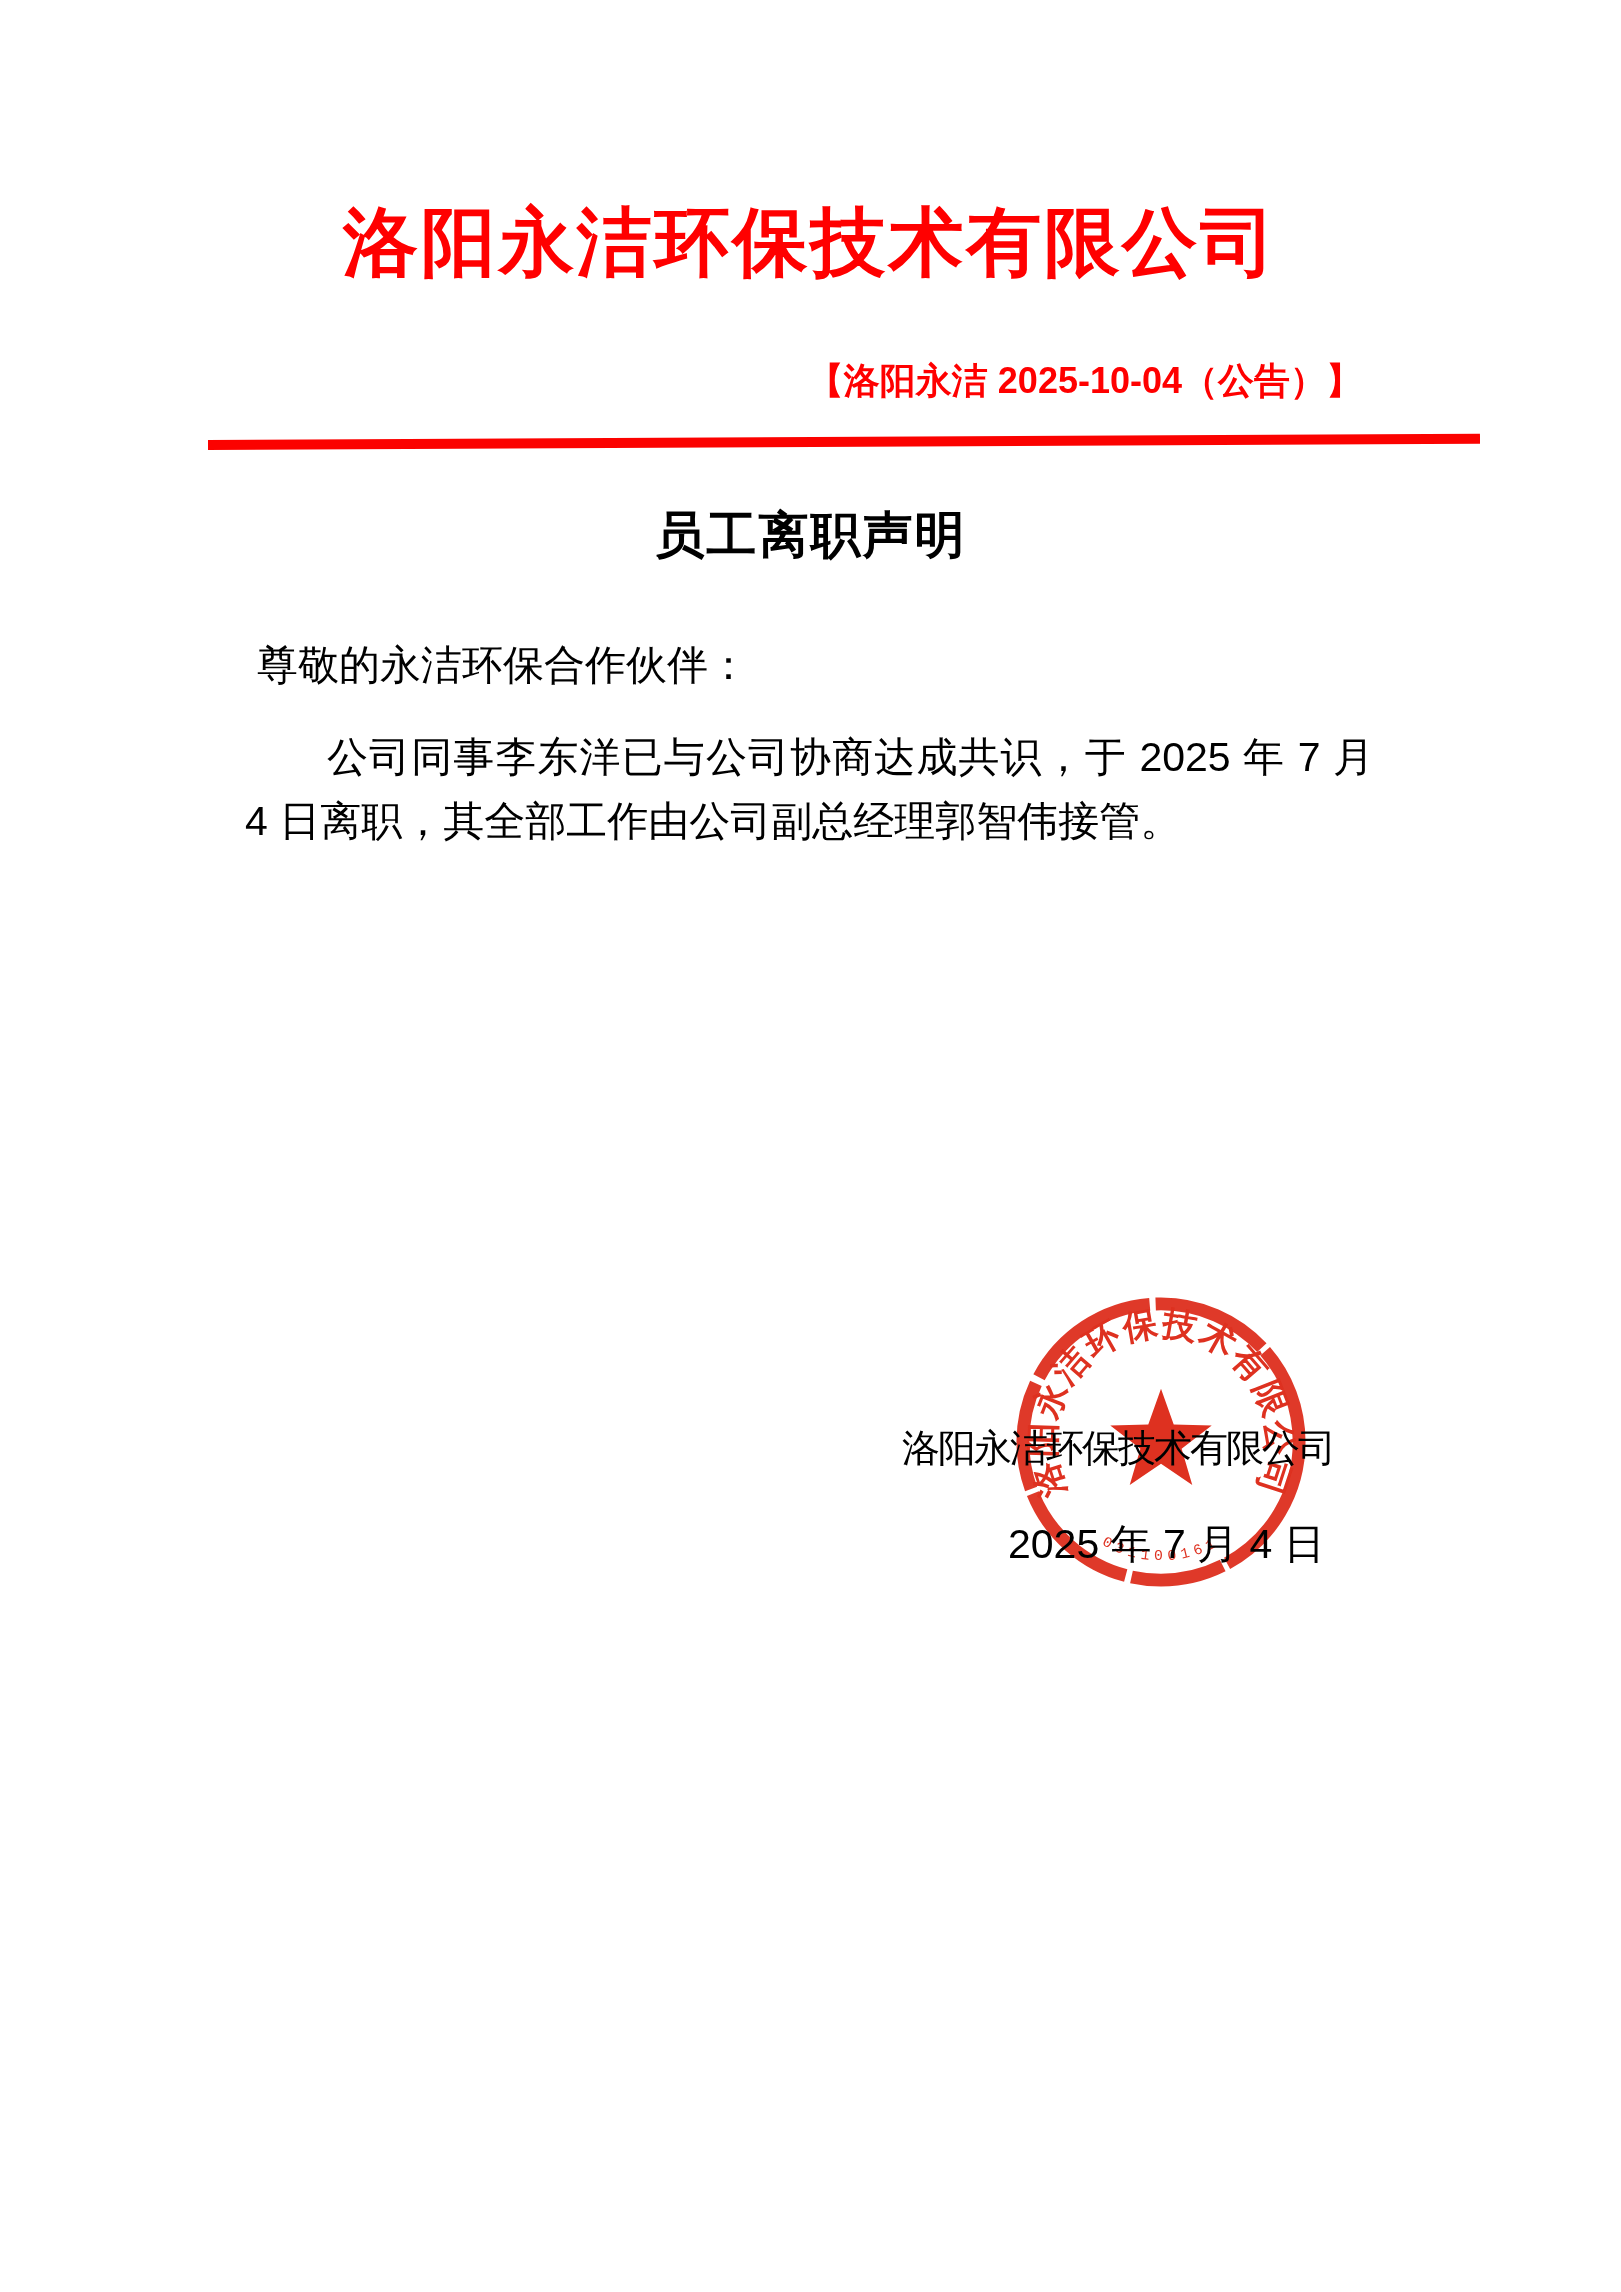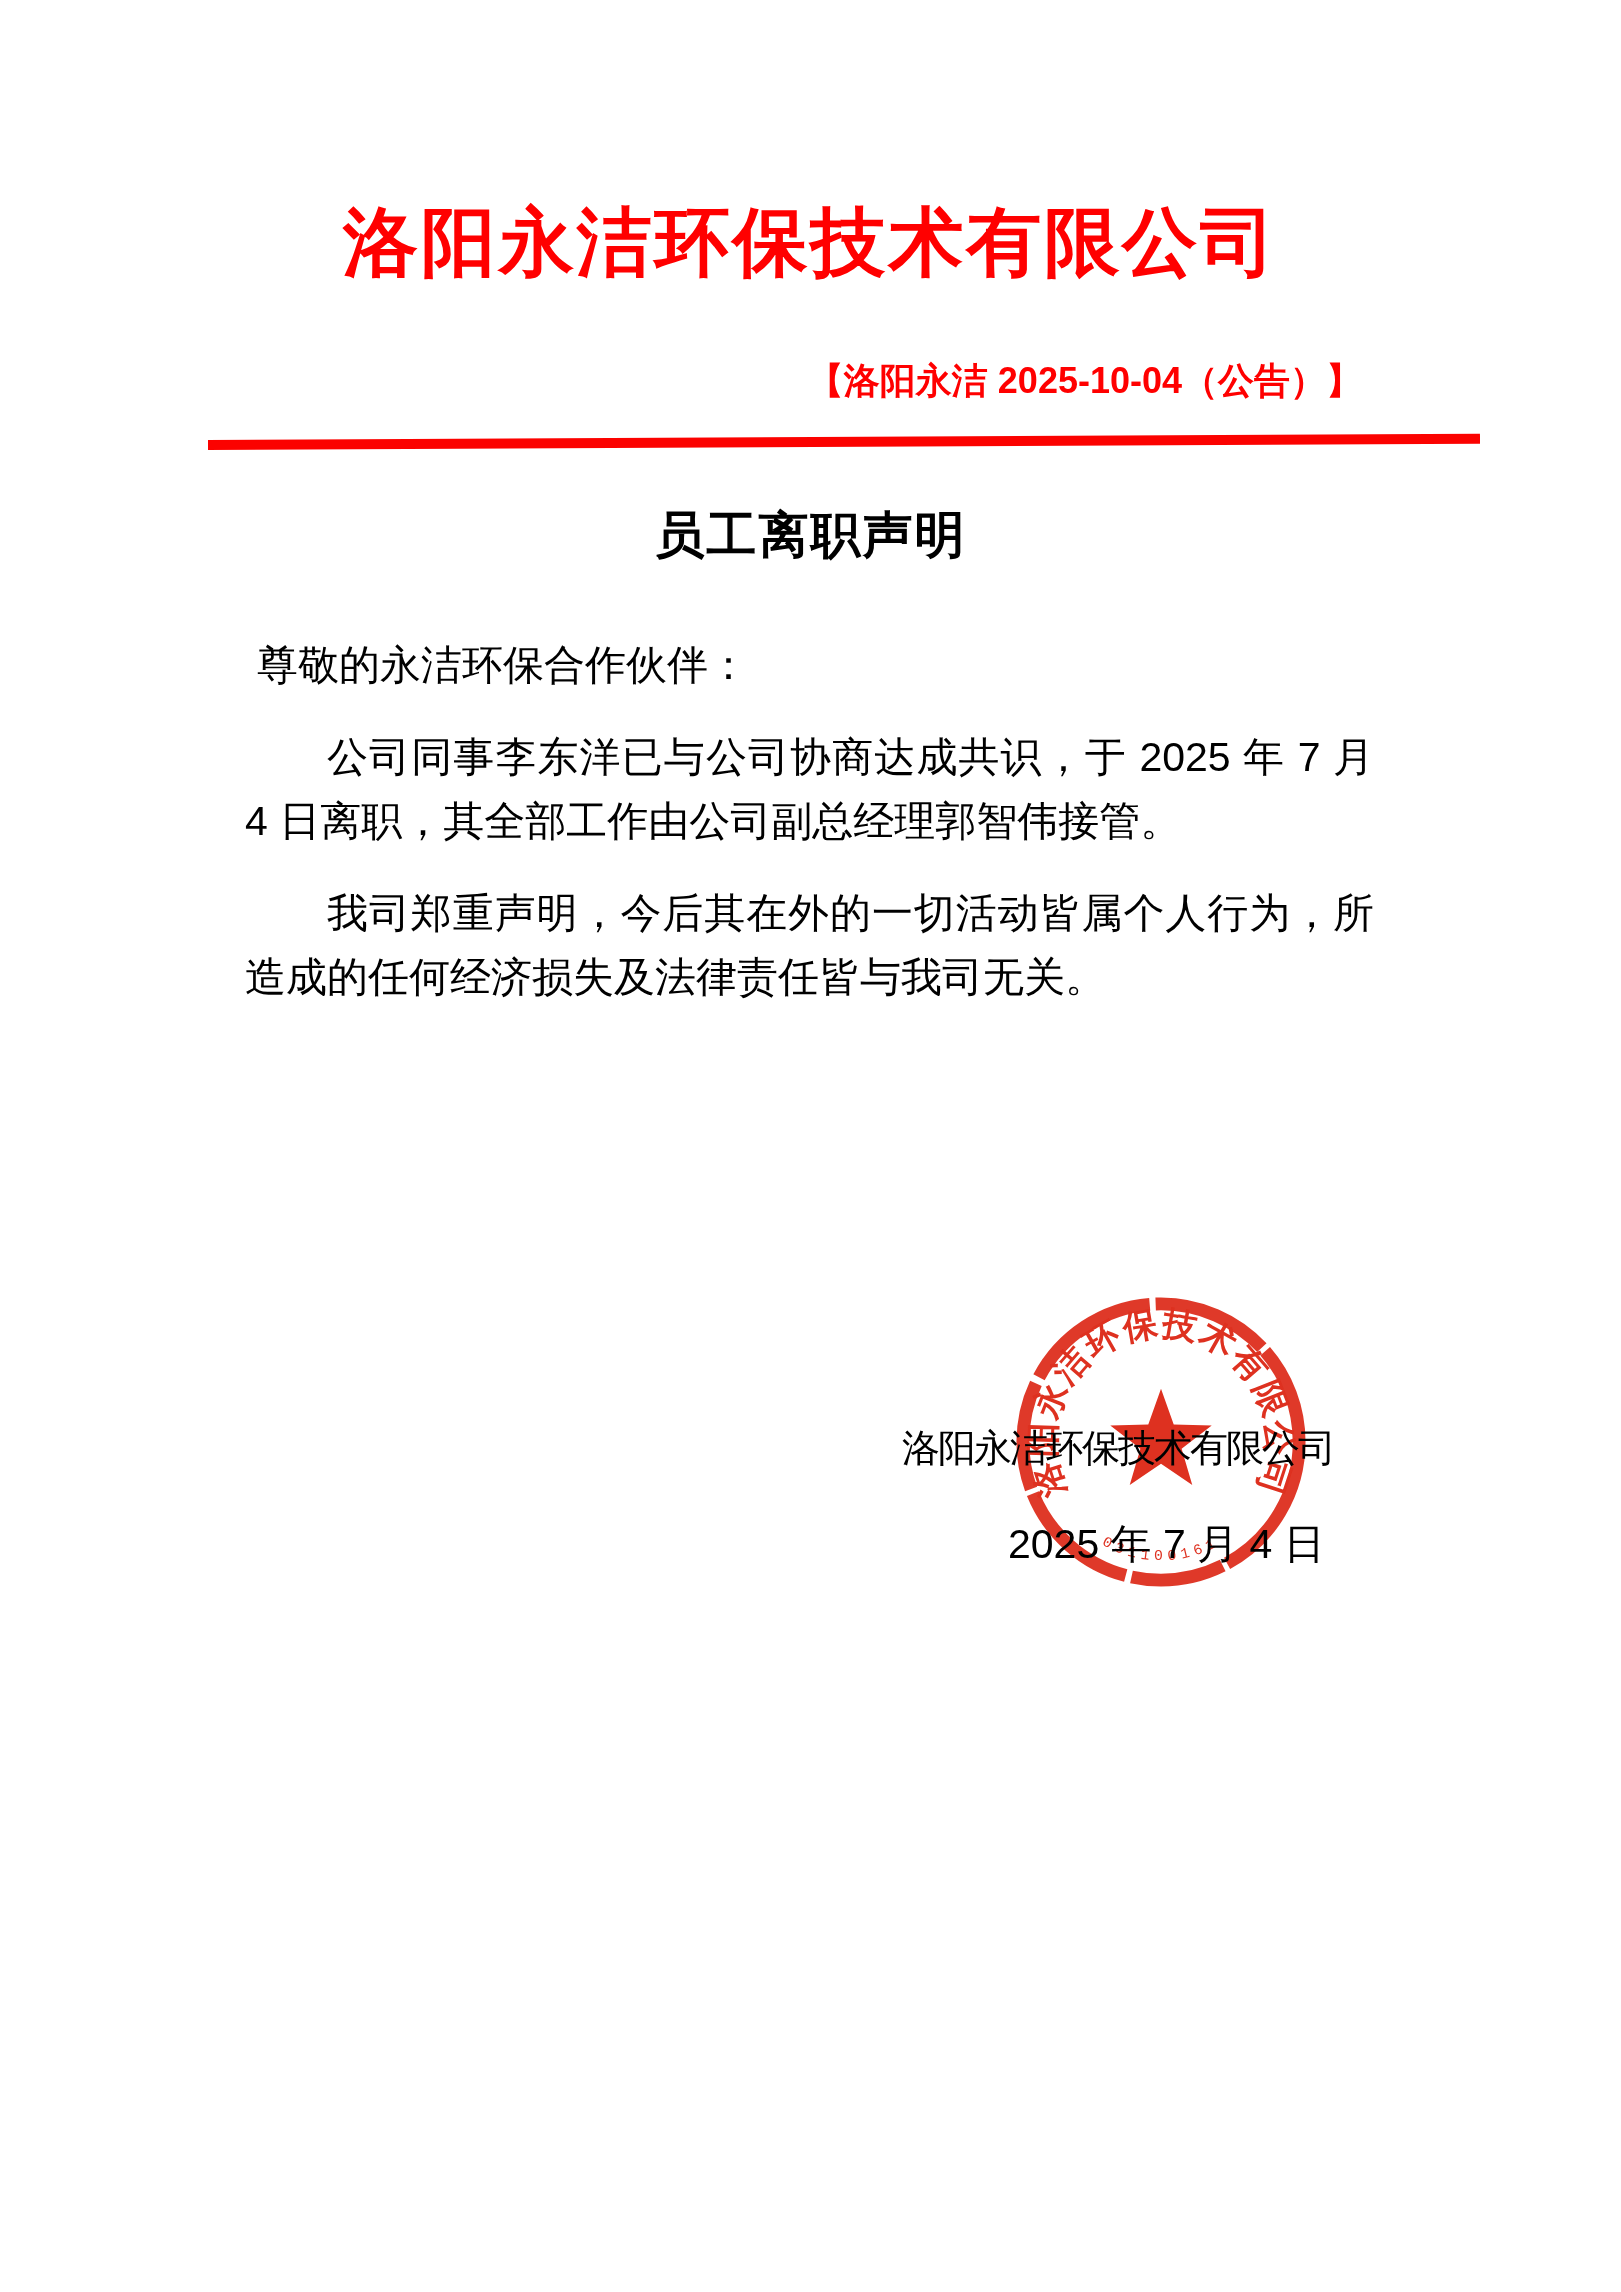--- a/index.html
+++ b/index.html
@@ -114,21 +114,20 @@
 
   <div class="doc-ref">【洛阳永洁 2025-10-04（公告）】</div>
 
   <div class="red-rule"></div>
 
   <div class="doc-title">员工离职声明</div>
 
   <div class="body-block">
     <p class="salutation">尊敬的永洁环保合作伙伴：</p>
     <p class="para">公司同事李东洋已与公司协商达成共识，于 2025 年 7 月 4 日离职，其全部工作由公司副总经理郭智伟接管。</p>
-    <p class="para">我司郑重声明，今后其在外的一切活动皆属个人行为，所造成的任何经济损失及法律责任皆与我司无关。</p>
   </div>
 
   <div class="sig-company">洛阳永洁环保技术有限公司</div>
 
   <div class="sig-date">2025 年 7 月 4 日</div>
 
   <svg class="seal" viewBox="0 0 300 300" xmlns="http://www.w3.org/2000/svg">
     <defs>
       <path id="sealTextArc" d="M 52.1 195.7 A 108 108 0 1 1 247.9 195.7" fill="none"></path>
       <path id="sealSerialArc" d="M 90 253.9 A 120 120 0 0 0 210 253.9" fill="none"></path>

